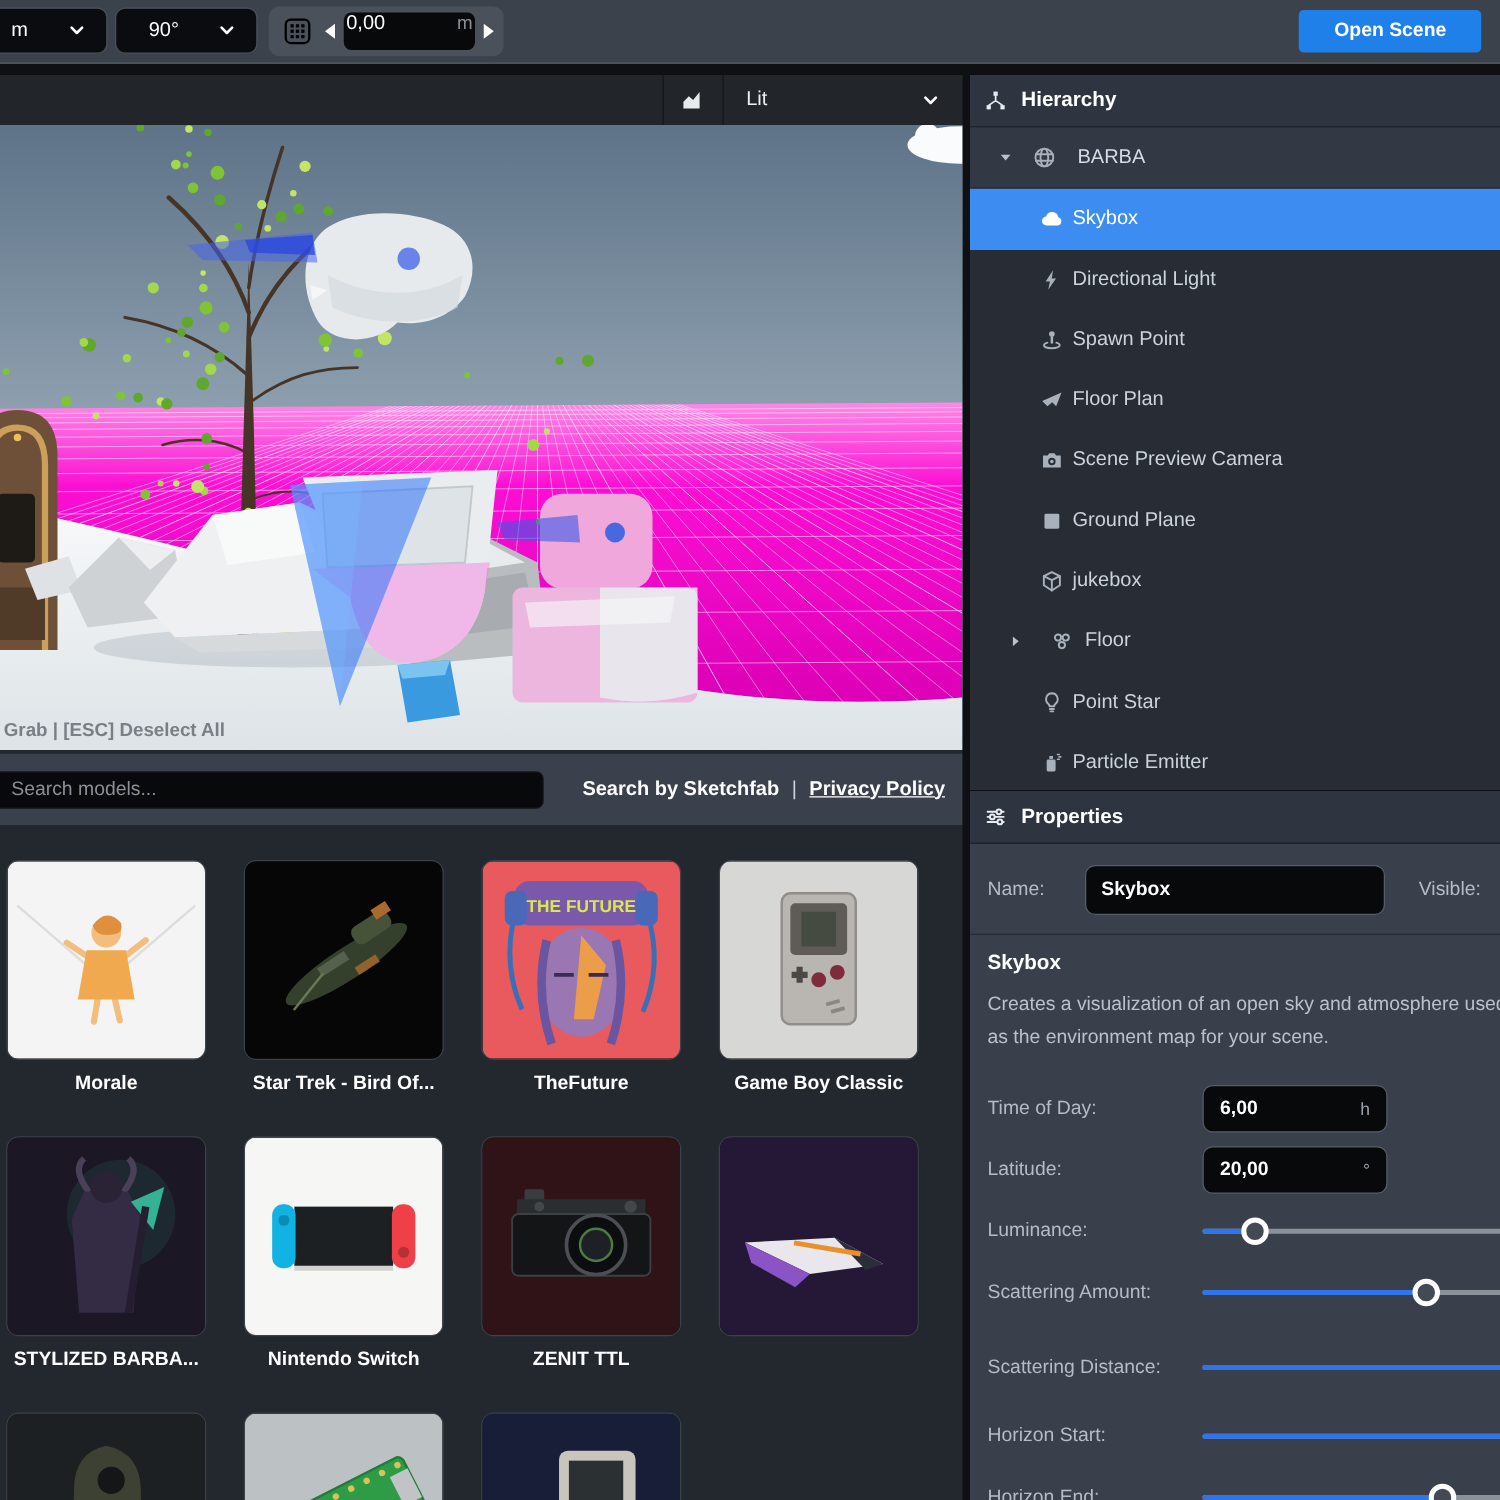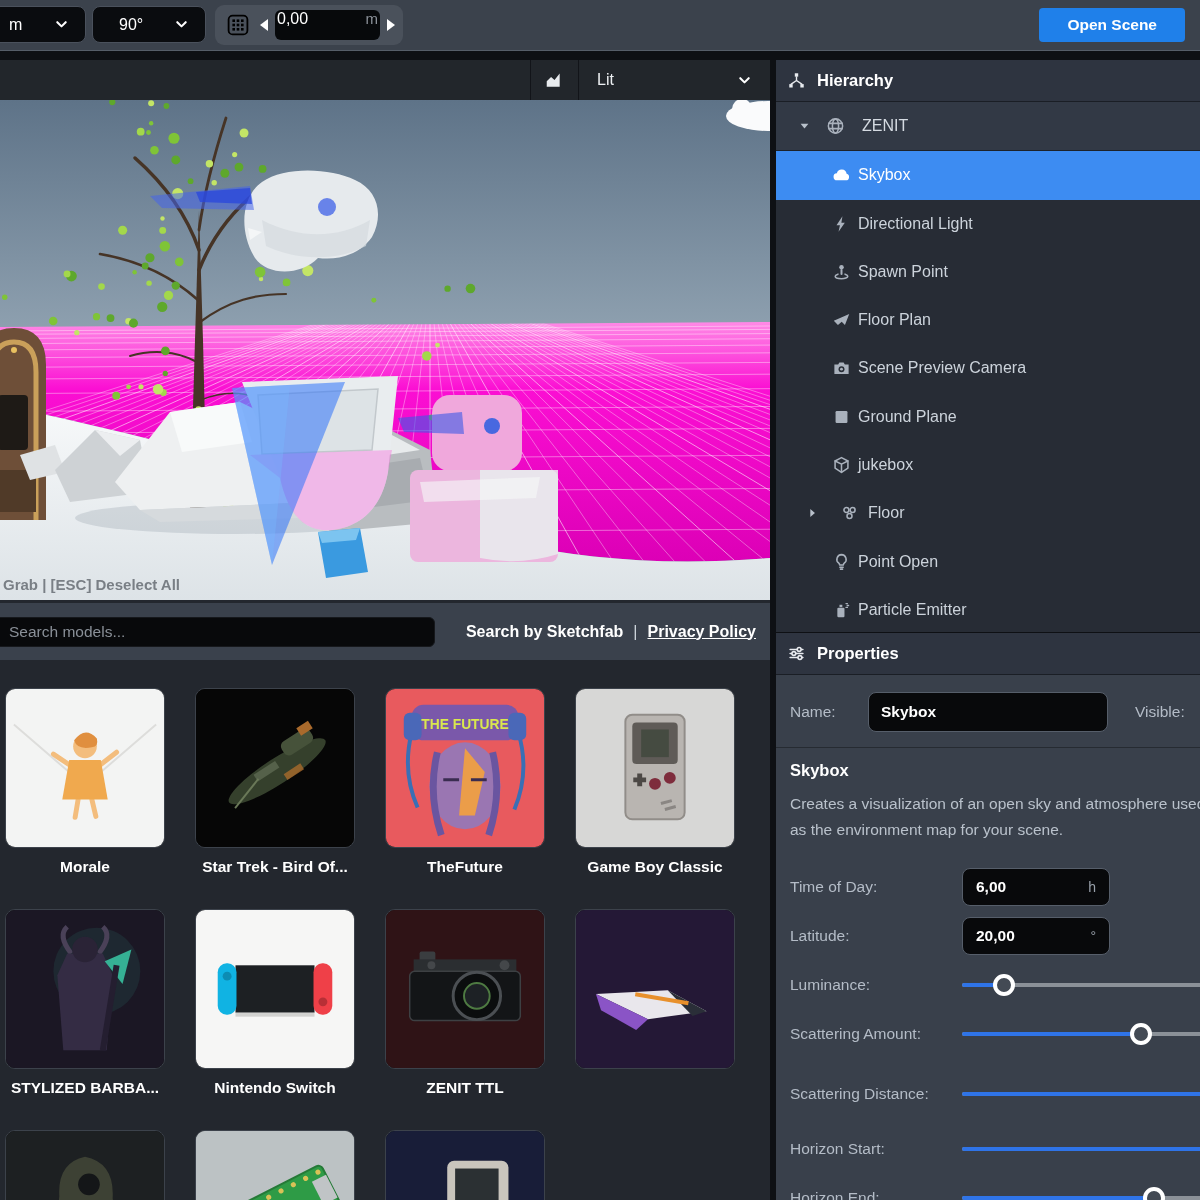--- a/index.html
+++ b/index.html
@@ -607,21 +607,21 @@
             <path d="M3.2 5.3h9.6L8 11z" fill="currentColor" stroke="none"></path>
           </svg>
         </span>
         <span class="hicon" style="left:50px">
           <svg viewBox="0 0 16 16" width="100%" height="100%" fill="none" stroke="currentColor" stroke-width="1.3" stroke-linecap="round" stroke-linejoin="round">
             <circle cx="8" cy="8" r="6"></circle>
             <ellipse cx="8" cy="8" rx="2.6" ry="6"></ellipse>
             <path d="M2.3 5.8h11.4M2.3 10.2h11.4"></path>
           </svg>
         </span>
-        <span class="hlabel" style="left:86px">ZENIT</span>
+        <span class="hlabel" style="left:86px">BARBA</span>
       </div>
       <div class="hrow sel" style="height: 48.27px;">
         <span class="hicon" style="left:56px">
           <svg viewBox="0 0 16 16" width="100%" height="100%" fill="none" stroke="currentColor" stroke-width="1.3" stroke-linecap="round" stroke-linejoin="round">
             <path d="M4.5 12.5a3 3 0 01-.4-6A4.2 4.2 0 0112.3 7a2.8 2.8 0 01-.6 5.5z" fill="currentColor" stroke="none"></path>
           </svg>
         </span>
         <span class="hlabel" style="left:82px">Skybox</span>
       </div>
       <div class="hrow" style="height: 48.27px;">
@@ -692,21 +692,21 @@
         </span>
         <span class="hlabel" style="left:92px">Floor</span>
       </div>
       <div class="hrow" style="height: 48.27px;">
         <span class="hicon" style="left:56px">
           <svg viewBox="0 0 16 16" width="100%" height="100%" fill="none" stroke="currentColor" stroke-width="1.3" stroke-linecap="round" stroke-linejoin="round">
             <path d="M8 1.8a4 4 0 012.3 7.2c-.5.4-.7 1-.7 1.5H6.4c0-.5-.2-1.1-.7-1.5A4 4 0 018 1.8z"></path>
             <path d="M6.6 12.4h2.8M7.1 14h1.8"></path>
           </svg>
         </span>
-        <span class="hlabel" style="left:82px">Point Open</span>
+        <span class="hlabel" style="left:82px">Point Star</span>
       </div>
       <div class="hrow" style="height: 48.27px;">
         <span class="hicon" style="left:56px">
           <svg viewBox="0 0 16 16" width="100%" height="100%" fill="none" stroke="currentColor" stroke-width="1.3" stroke-linecap="round" stroke-linejoin="round">
             <rect x="4.5" y="6" width="6" height="8" rx="1" fill="currentColor" stroke="none"></rect>
             <rect x="6.3" y="3.6" width="2.4" height="2" fill="currentColor" stroke="none"></rect>
             <path d="M11.8 2.6h1.2M12.8 4.2h1.2M11.8 5.8h1.2" stroke-width="1.1"></path>
           </svg>
         </span>
         <span class="hlabel" style="left:82px">Particle Emitter</span>

